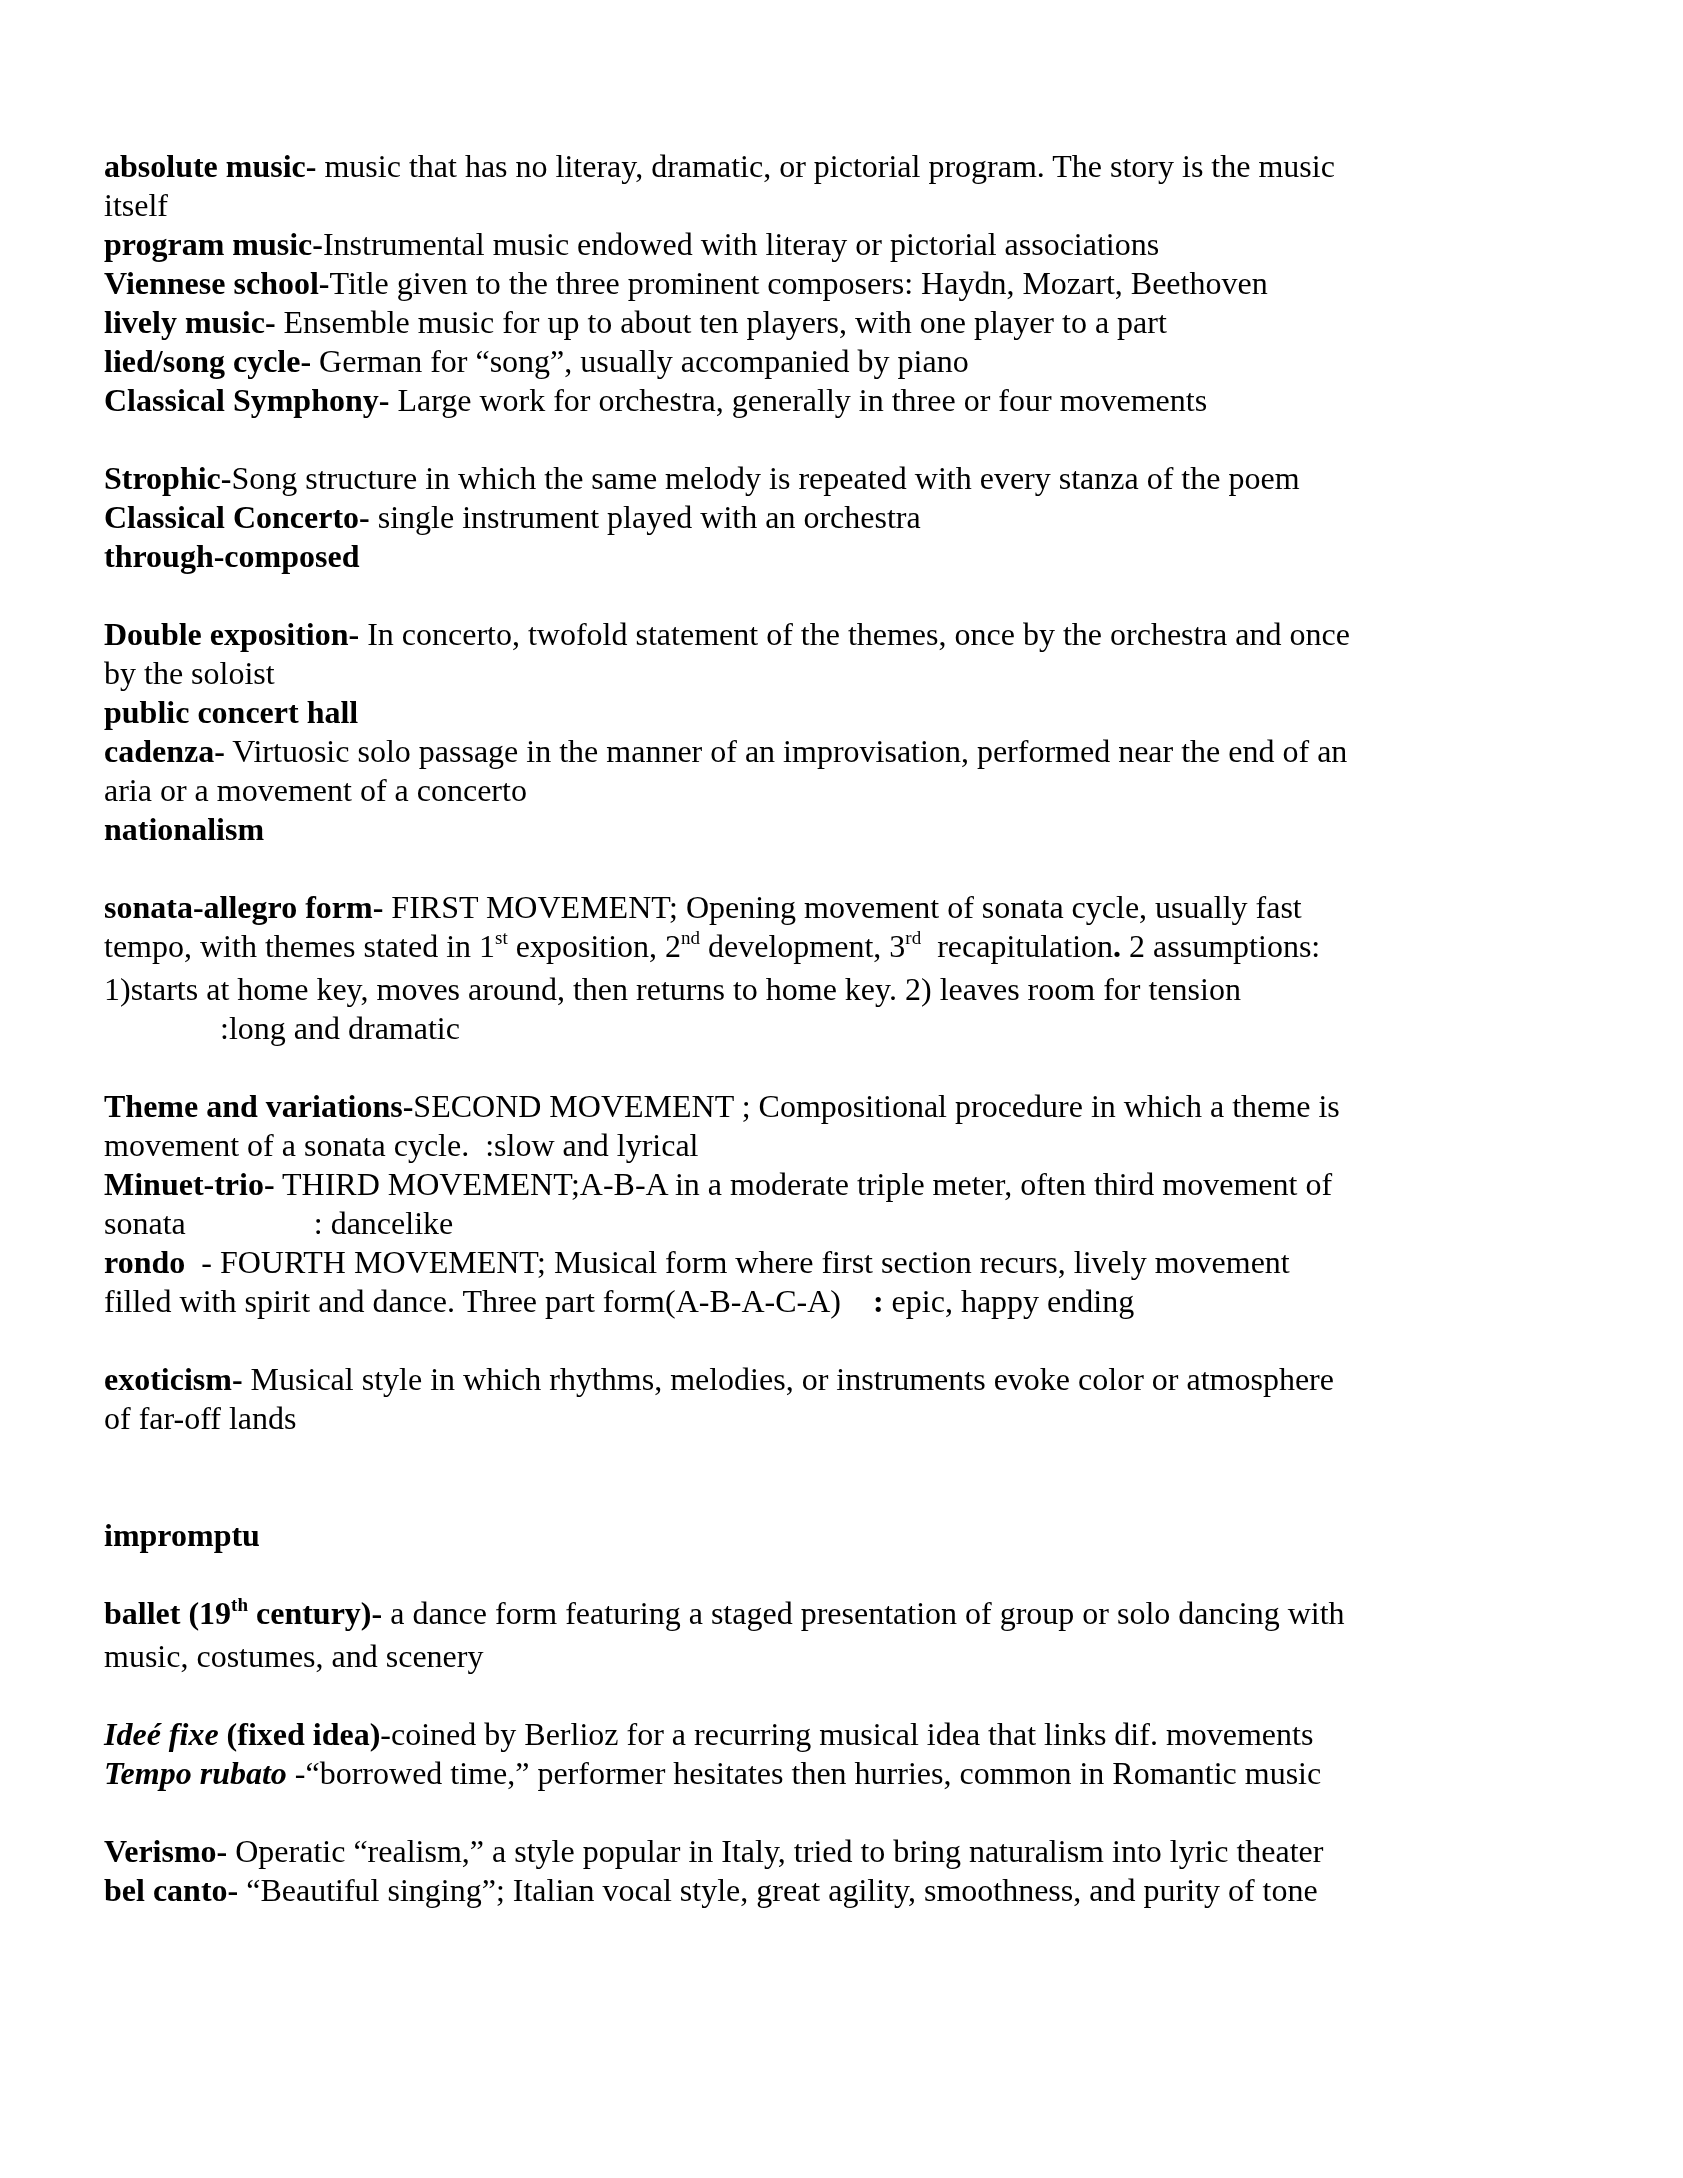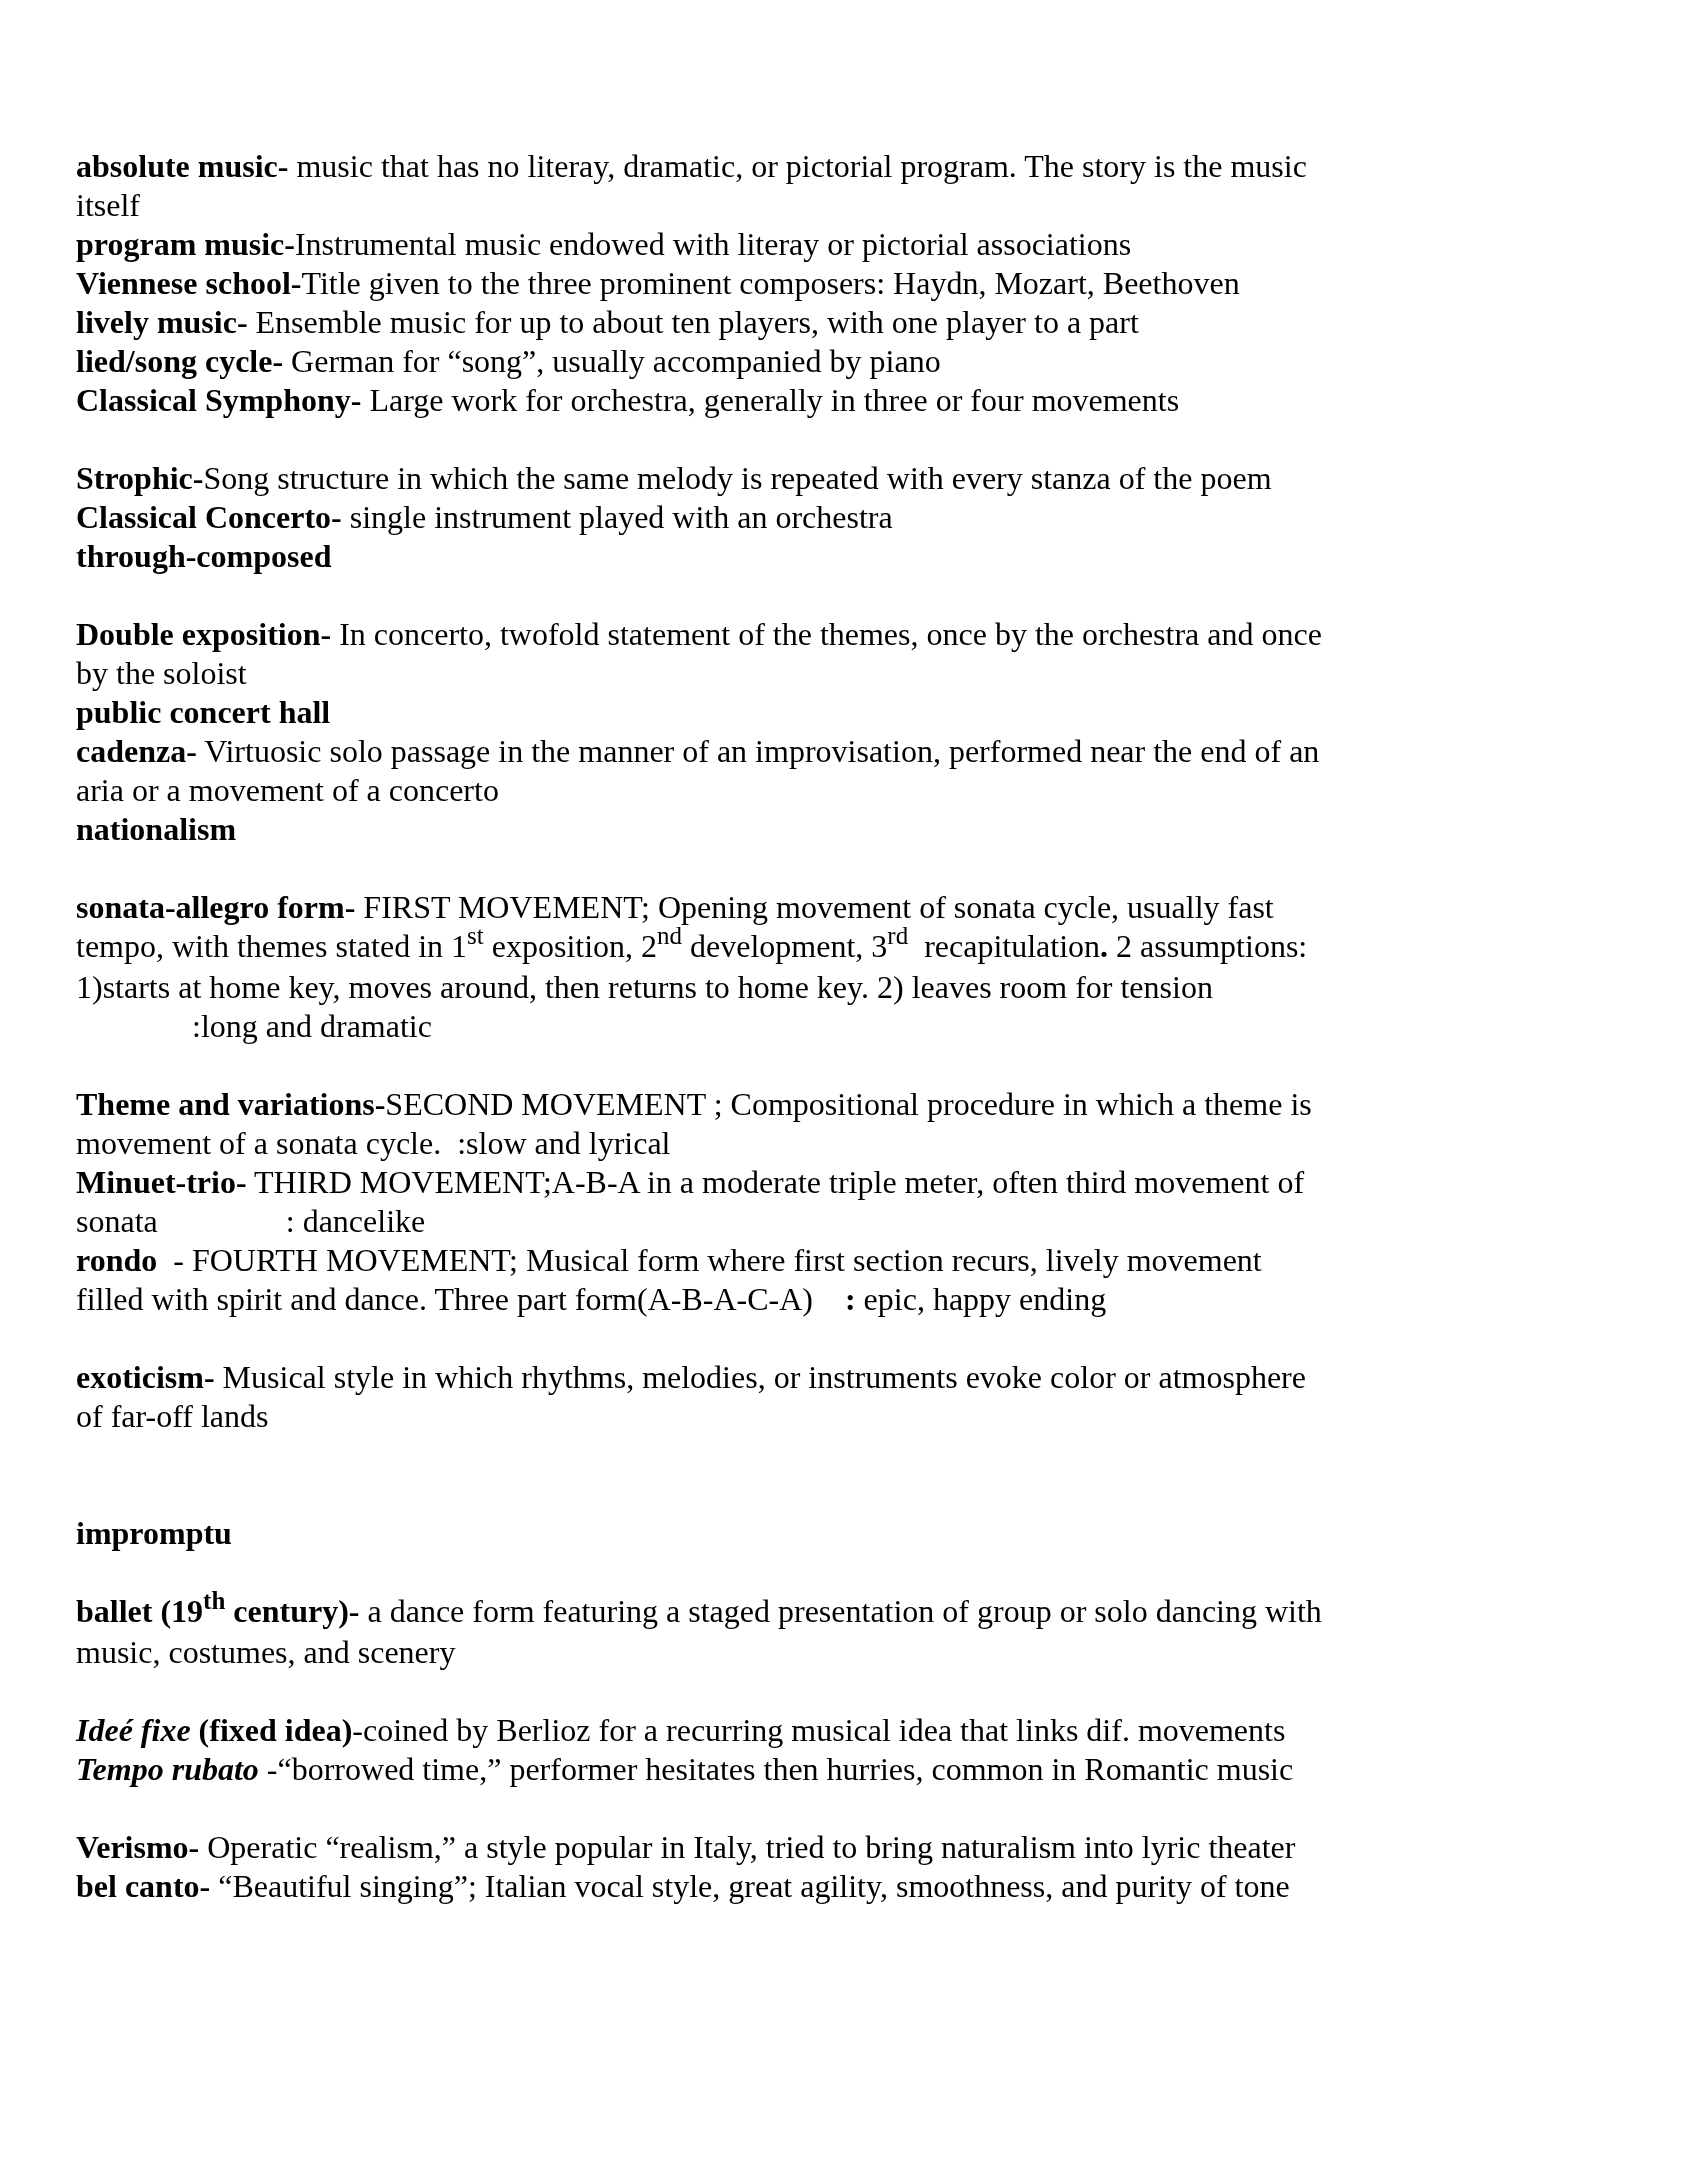--- a/index.html
+++ b/index.html
@@ -6,26 +6,26 @@
   body {
     width: 1683px;
     height: 2178px;
     background: #ffffff;
     color: #000000;
     font-family: "Liberation Serif", "DejaVu Serif", serif;
     font-size: 32px;
     line-height: 39px;
     overflow: hidden;
   }
-  .page { padding: 147px 109px 0 76px; }
+  .page { padding: 147px 109px 0 104px; }
   .line { white-space: pre; min-height: 39px; }
   .blank { height: 39px; }
   .b  { font-weight: bold; }
   .bi { font-weight: bold; font-style: italic; text-align: right; }
-  .sup { font-size: 25px; position: relative; top: -13px; }
+  .sup { font-size: 19px; position: relative; top: -13px; }
   .indent1 { padding-left: 116px; }
 </style>
 </head>
 <body>
 
 <div class="page">
 
   <div class="line"><span class="b">absolute music-</span><span> music that has no literay, dramatic, or pictorial program. The story is the music</span></div>
   <div class="line"><span>itself</span></div>
 

